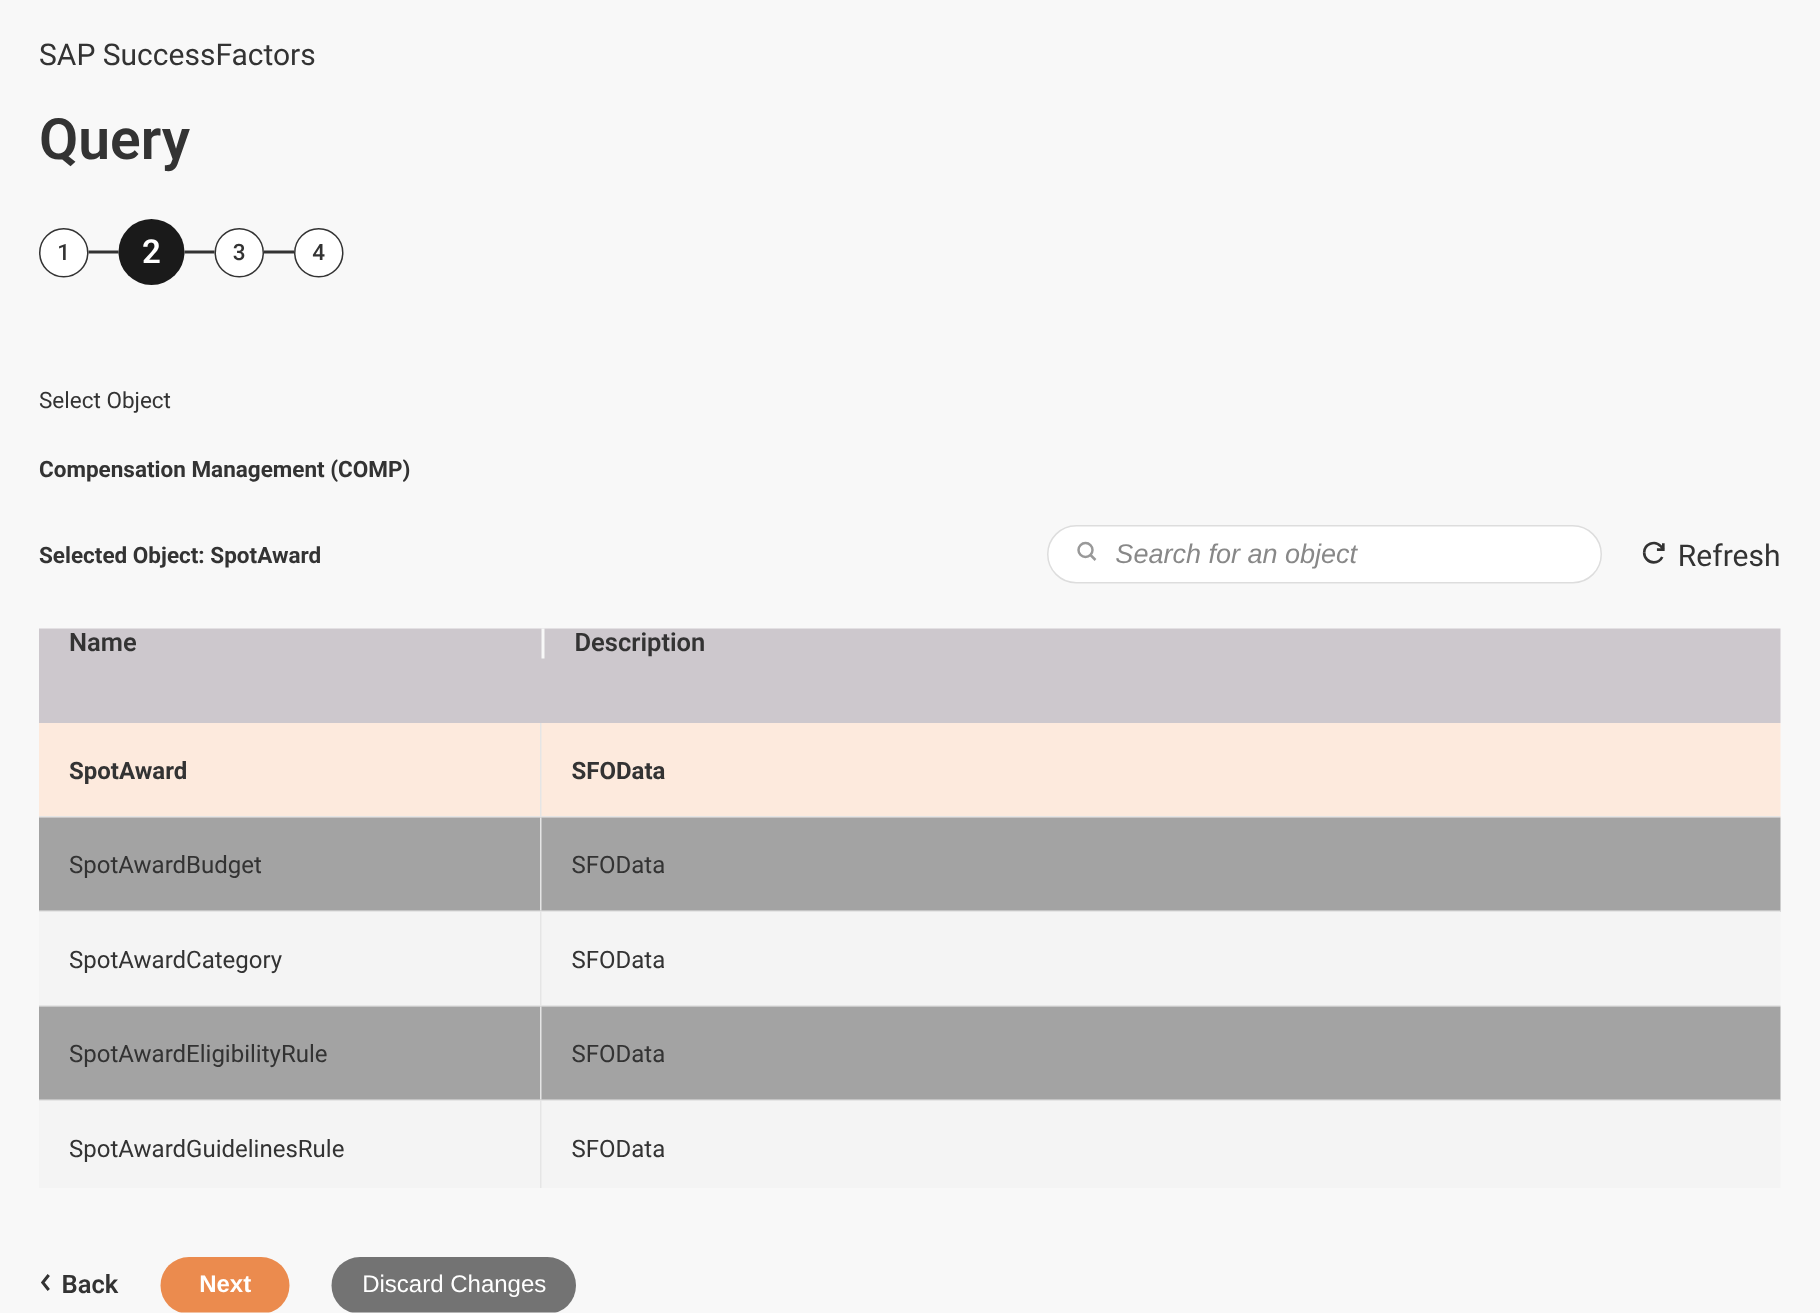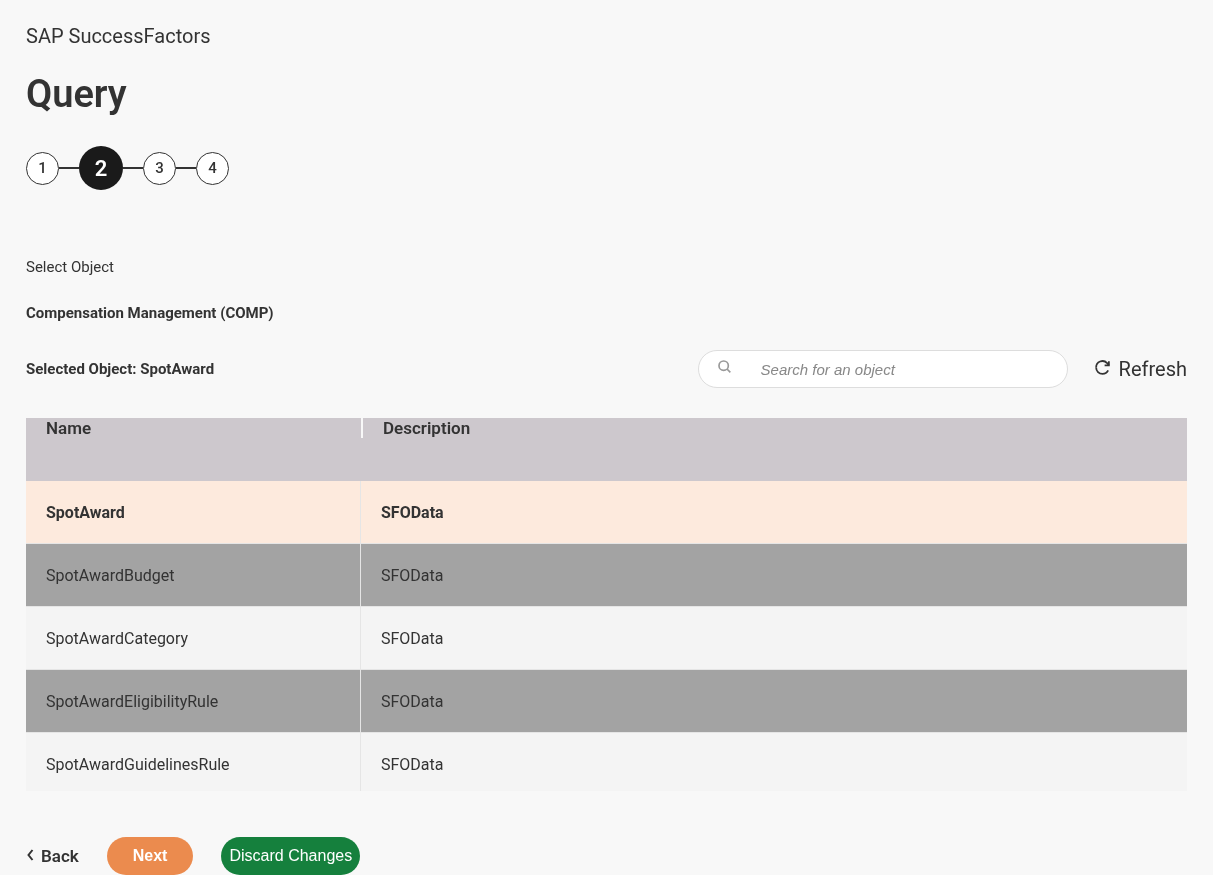--- a/index.html
+++ b/index.html
@@ -99,24 +99,24 @@
       width: 370px;
     }
     .search-icon {
       flex-shrink: 0;
       color: #999;
     }
     .search-input {
       border: none;
       outline: none;
       background: transparent;
-      font-size: 15px;
+      font-size: 18px;
       font-style: italic;
       color: #666;
-      margin-left: 28px;
+      margin-left: 11px;
       width: 100%;
     }
     .search-input::placeholder {
       color: #888;
       font-style: italic;
     }
     .refresh-btn {
       display: flex;
       align-items: center;
       gap: 8px;
@@ -217,25 +217,25 @@
       background: #eb8b4e;
       color: #fff;
       border: none;
       border-radius: 20px;
       padding: 10px 26px;
       font-size: 16px;
       font-weight: 600;
       cursor: pointer;
     }
     .discard-btn {
-      background: #15803d;
+      background: #737373;
       color: #fff;
       border: none;
       border-radius: 20px;
-      padding: 10px 8px;
+      padding: 10px 20px;
       font-size: 16px;
       font-weight: 500;
       cursor: pointer;
     }
   </style>
 </head>
 <body>
 
 <div class="page">
   <a class="breadcrumb-link">SAP SuccessFactors</a>

